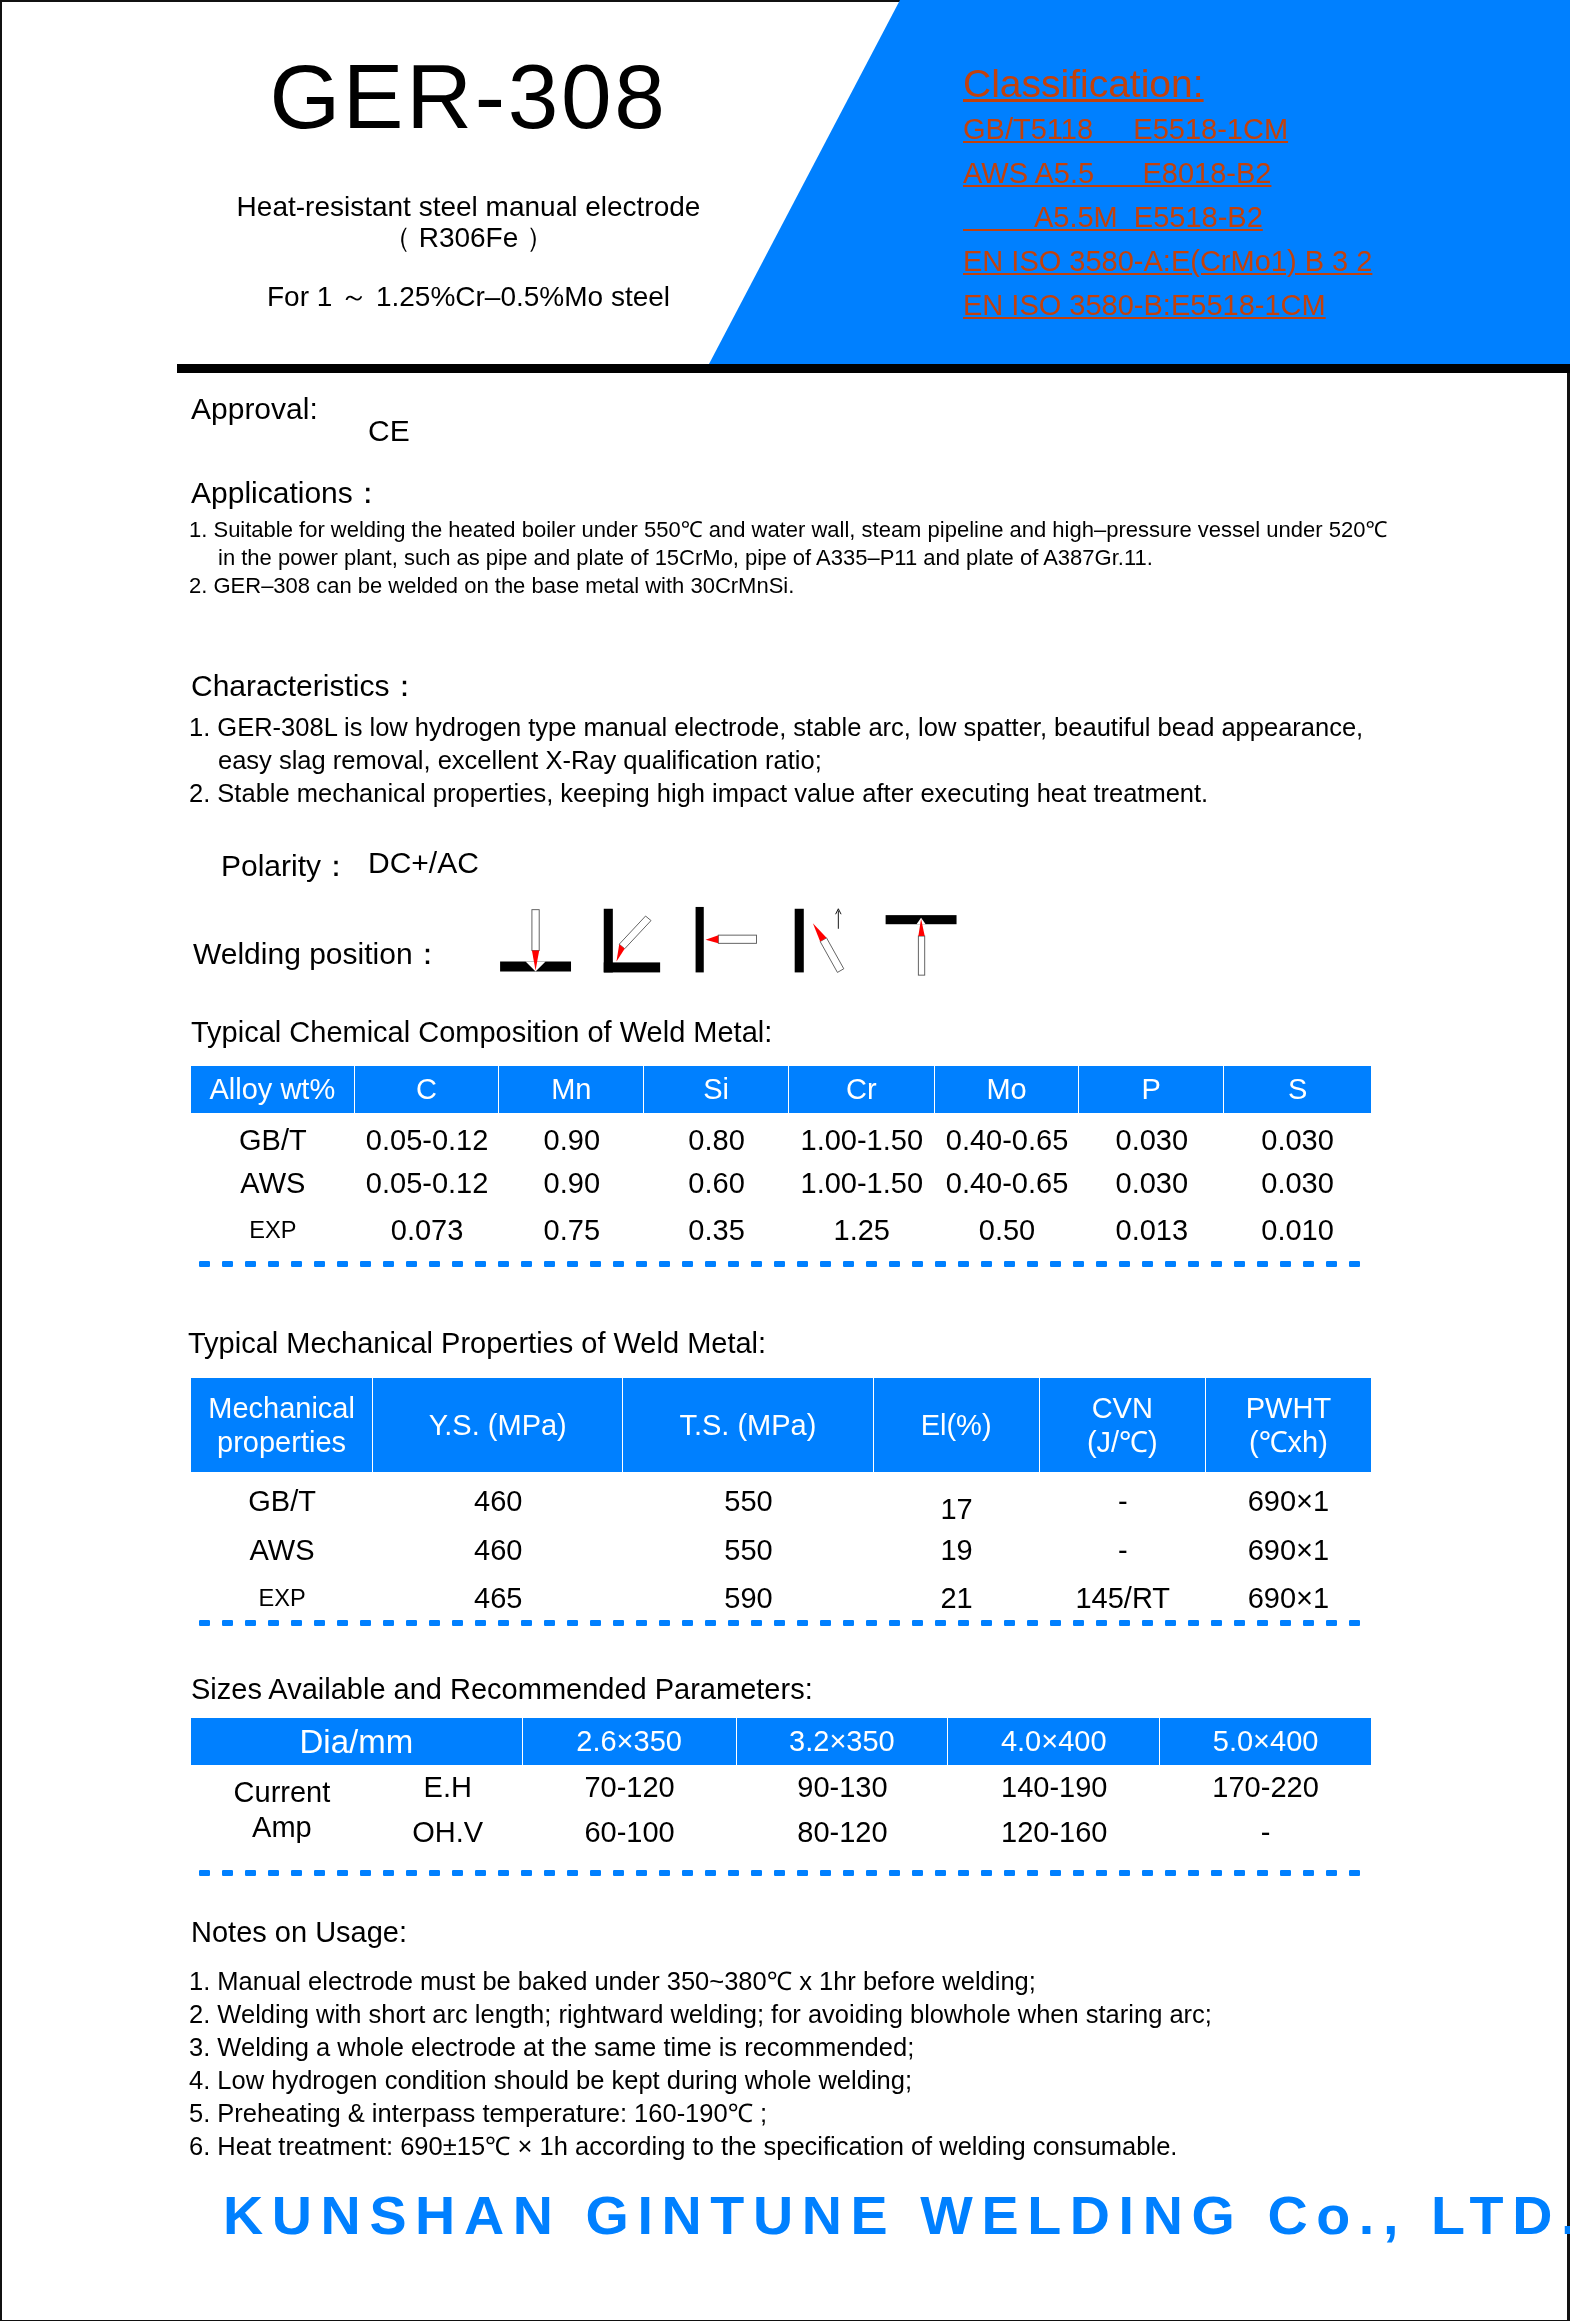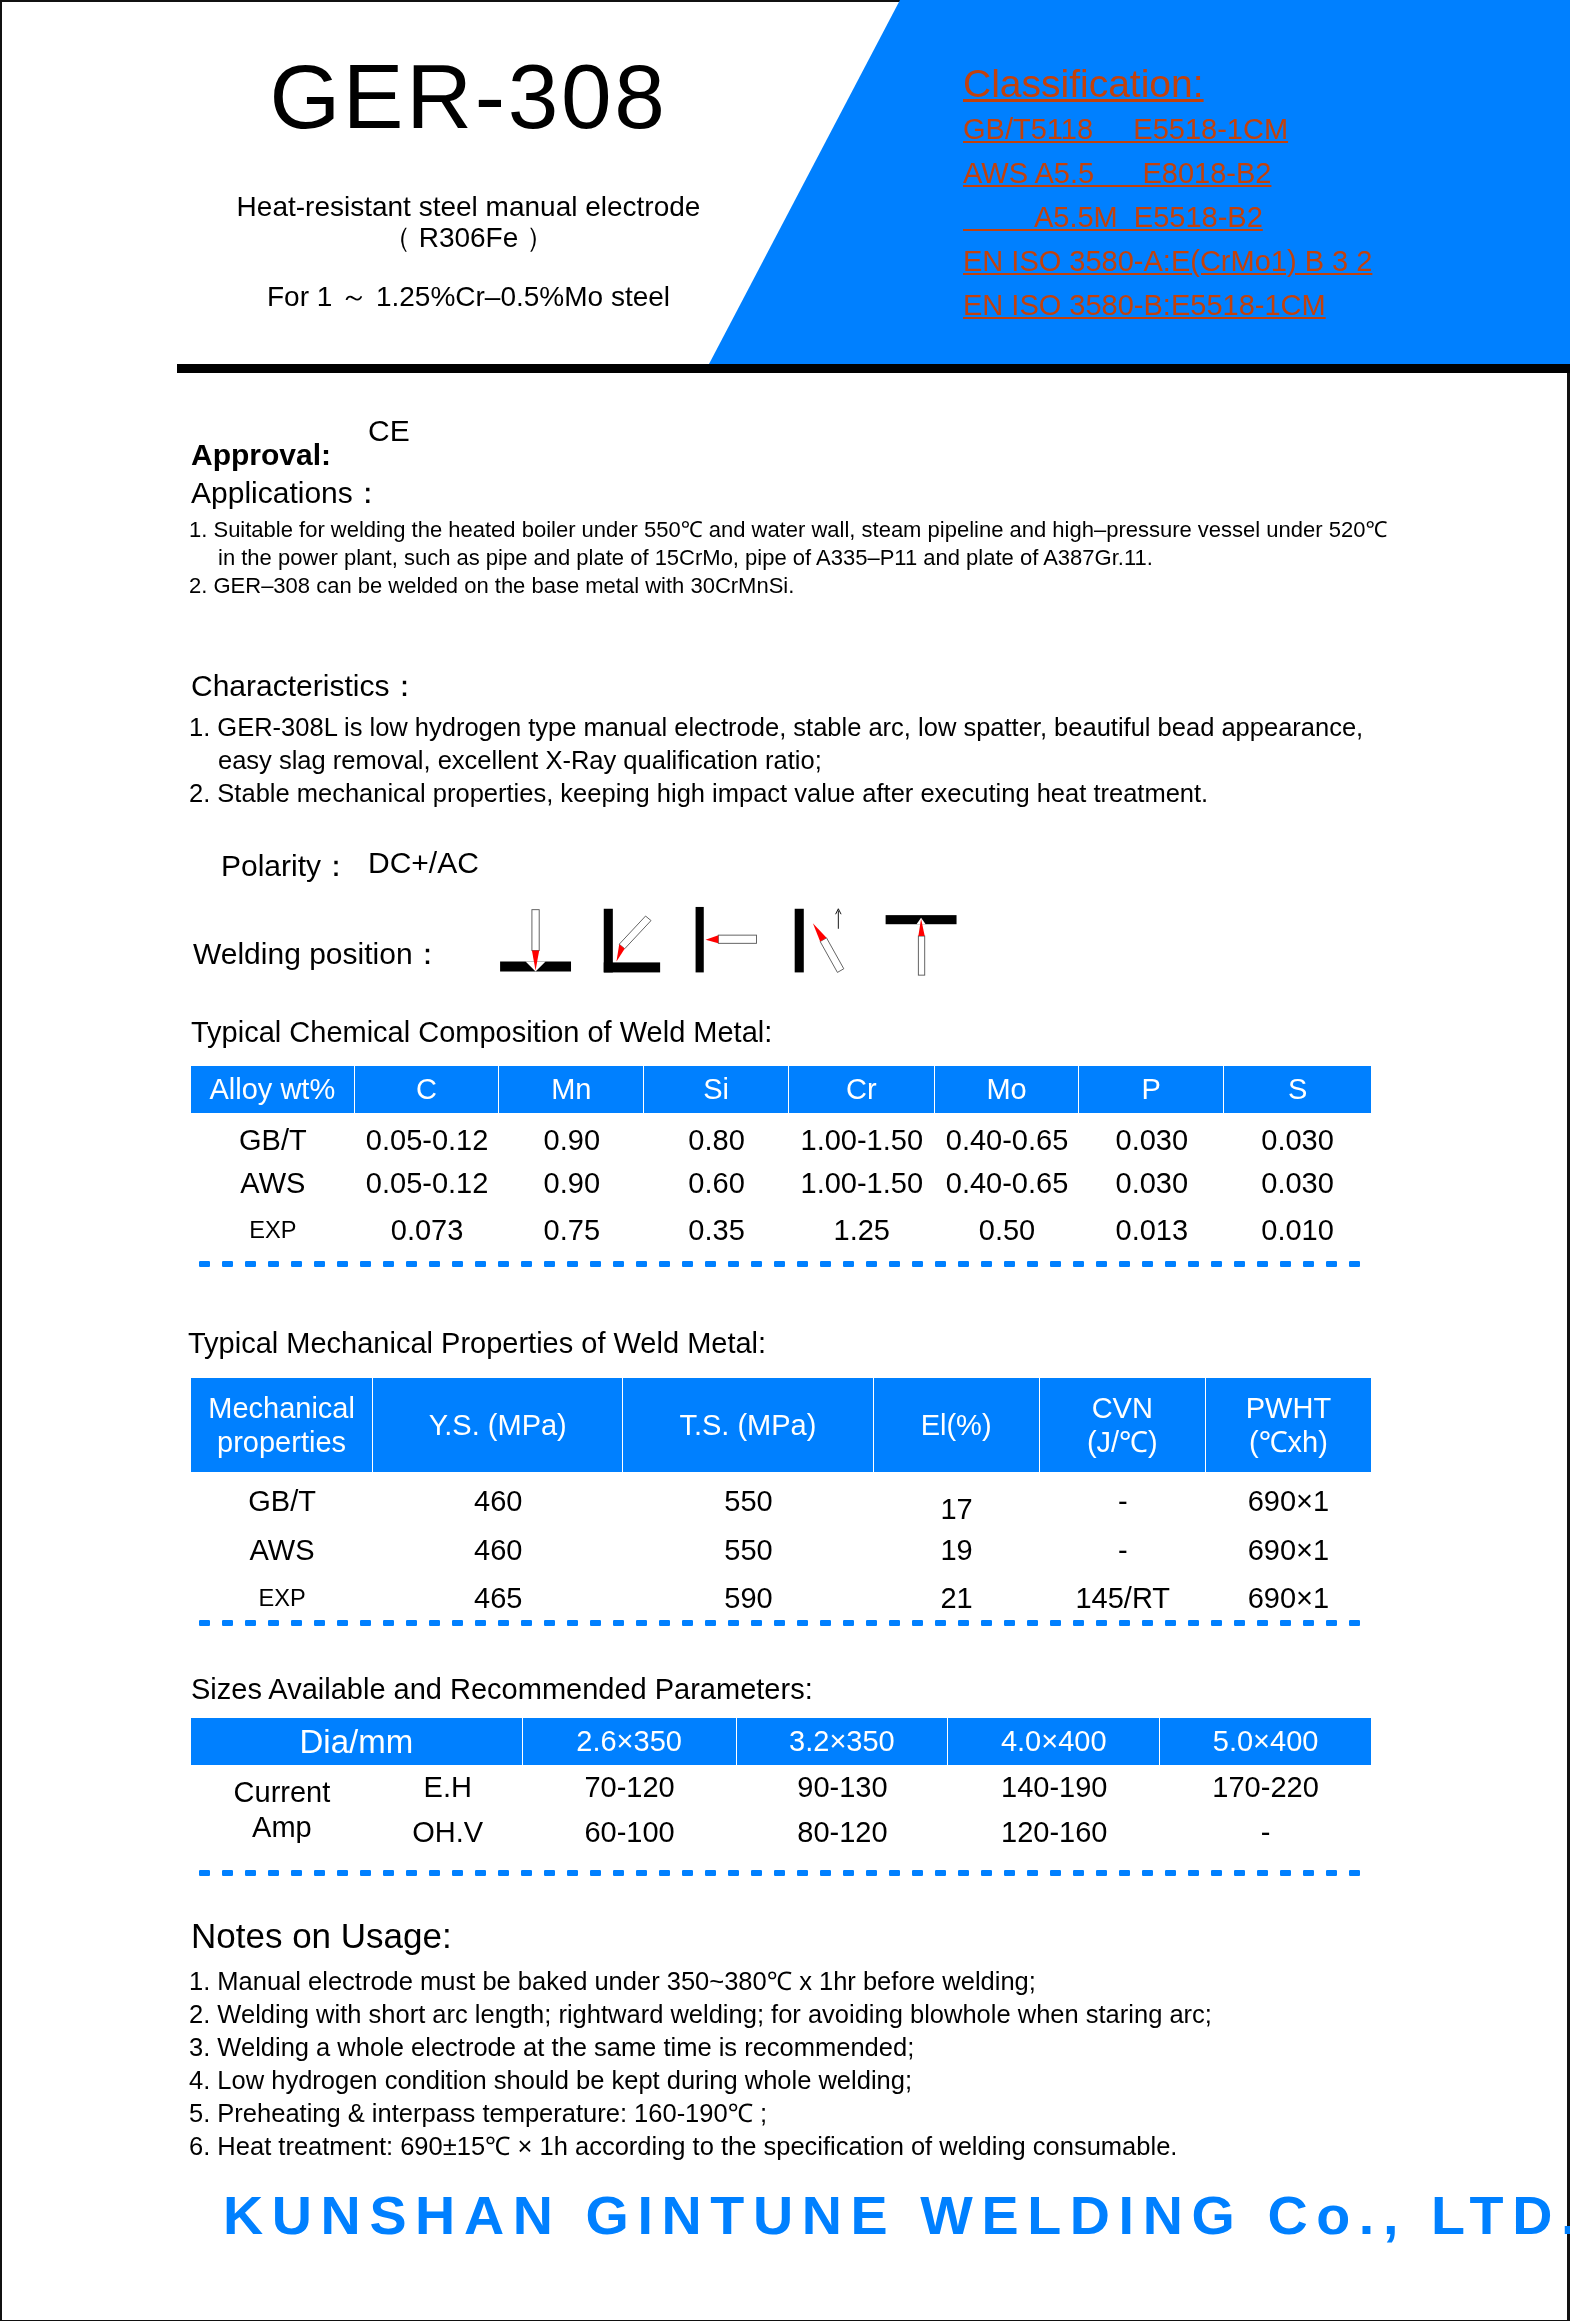--- a/index.html
+++ b/index.html
@@ -43,21 +43,21 @@
 
 <div class="class-block">
   <div class="class-title">Classification:</div>
   <div class="class-row">GB/T5118     E5518-1CM</div>
   <div class="class-row">AWS A5.5      E8018-B2</div>
   <div class="class-row">         A5.5M  E5518-B2</div>
   <div class="class-row">EN ISO 3580-A:E(CrMo1) B 3 2</div>
   <div class="class-row">EN ISO 3580-B:E5518-1CM</div>
 </div>
 
-<div class="sec-head" style="top:438px;font-weight:bold;">Approval:</div>
+<div class="sec-head" style="top:392px;">Approval:</div>
 <div class="sec-val" style="left:368px;top:414px;">CE</div>
 
 <div class="sec-head" style="top:473px;">Applications：</div>
 <div class="para" style="top:516px;">
   <div class="item">1. Suitable for welding the heated boiler under 550℃ and water wall, steam pipeline and high–pressure vessel under 520℃ in the power plant, such as pipe and plate of 15CrMo, pipe of A335–P11 and plate of A387Gr.11.</div>
   <div class="item">2. GER–308 can be welded on the base metal with 30CrMnSi.</div>
 </div>
 
 <div class="sec-head" style="top:666px;">Characteristics：</div>
 <div class="para big" style="top:711px;">
@@ -260,21 +260,21 @@
         <td style="height:45px;font-size:29px;">OH.V</td>
         <td style="height:45px;font-size:29px;">60-100</td>
         <td style="height:45px;font-size:29px;">80-120</td>
         <td style="height:45px;font-size:29px;">120-160</td>
         <td style="height:45px;font-size:29px;">-</td>
       </tr>
     </tbody>
 </table>
 <div class="dots" style="top:1870px;"></div>
 
-<div class="sec-head" style="top:1916px;font-size:35px;">Notes on Usage:</div>
+<div class="sec-head" style="top:1916px;font-size:29px;">Notes on Usage:</div>
 <div class="para big" style="top:1965px;line-height:33px;">
   <div>1. Manual electrode must be baked under 350~380℃  x 1hr before welding;</div>
   <div>2. Welding with short arc length; rightward welding; for avoiding blowhole when staring arc;</div>
   <div>3. Welding a whole electrode at the same time is recommended;</div>
   <div>4. Low hydrogen condition should be kept during whole welding;</div>
   <div>5. Preheating &amp; interpass temperature: 160-190℃ ;</div>
   <div>6. Heat treatment: 690±15℃ × 1h according to the specification of welding consumable.</div>
 </div>
 
 <div class="footer">KUNSHAN  GINTUNE  WELDING  Co.,  LTD.</div>

